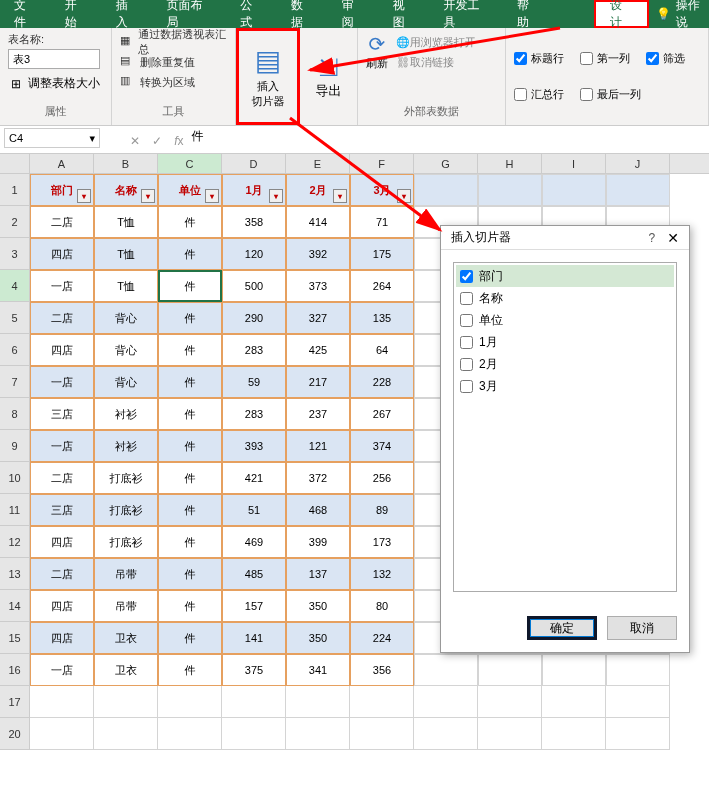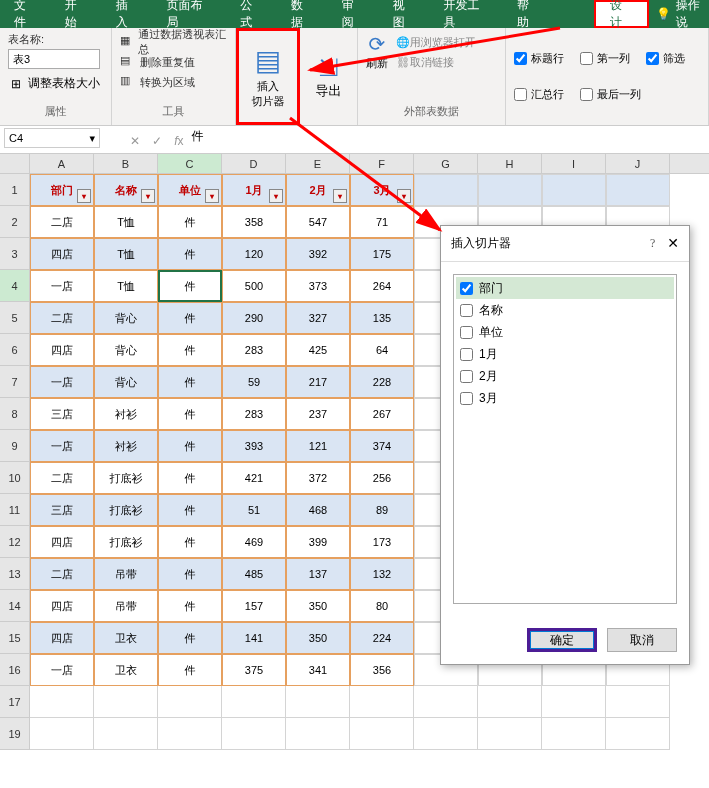--- a/index.html
+++ b/index.html
@@ -66,32 +66,32 @@
     
     .hdr-row .cell { background: #dae5f3; border: 1px solid #e6a05f; border-top: 1px solid #e6a05f; font-weight: bold; color: #c00000; }
     .band .cell { background: #dae5f3; }
     .tbl .cell { border: 1px solid #e6a05f; border-collapse: collapse; }
     .filter-btn { position: absolute; right: 2px; bottom: 2px; width: 14px; height: 14px; border: 1px solid #888; background: #f0f0f0; font-size: 8px; display: flex; align-items: center; justify-content: center; }
     
     .active-cell { border: 2px solid #217346 !important; }
     
     
     .dialog { position: absolute; left: 440px; top: 225px; width: 250px; background: #fff; border: 1px solid #999; box-shadow: 2px 2px 8px rgba(0,0,0,0.3); }
-    .dlg-title { height: 36px; border-bottom: 1px solid #ddd; display: flex; align-items: center; padding: 0 10px; font-size: 12px; font-family: Liberation Serif, serif; }
+    .dlg-title { height: 24px; border-bottom: 1px solid #ddd; display: flex; align-items: center; padding: 0 10px; font-size: 12px; }
     .dlg-title-txt { flex: 1; }
     .dlg-help { margin-right: 12px; color: #555; }
     .dlg-close { font-size: 14px; cursor: pointer; }
     .dlg-body { padding: 12px; }
     .dlg-listbox { border: 1px solid #ababab; height: 330px; padding: 2px; }
     .dlg-item { display: flex; align-items: center; height: 22px; padding: 0 4px; gap: 6px; font-size: 12px; }
     .dlg-item.sel { background: #d4e8d4; }
     .dlg-item input { width: 13px; height: 13px; }
     .dlg-btns { display: flex; justify-content: flex-end; gap: 10px; padding: 12px; }
     .dlg-btn { width: 70px; height: 24px; border: 1px solid #adadad; background: #e1e1e1; font-size: 12px; cursor: pointer; }
-    .dlg-btn.ok { border: 3px solid #4c1d95; outline: 1px solid #0078d4; outline-offset: -4px; }
+    .dlg-btn.ok { border: 3px solid #0f172a; outline: 1px solid #0078d4; outline-offset: -4px; }
     
     
     .arrow { position: absolute; pointer-events: none; }
   </style>
 </head>
 <body>
 
 <div class="ribbon-tabs">
   <div class="ribbon-tab">文件</div>
   <div class="ribbon-tab">开始</div>
@@ -236,41 +236,41 @@
         <div class="row-h">8</div>
         <div class="row-h">9</div>
         <div class="row-h">10</div>
         <div class="row-h">11</div>
         <div class="row-h">12</div>
         <div class="row-h">13</div>
         <div class="row-h">14</div>
         <div class="row-h">15</div>
         <div class="row-h">16</div>
         <div class="row-h">17</div>
-        <div class="row-h">19</div>
+        <div class="row-h">20</div>
       </div>
     <div class="grid" id="grid">
         <div class="grid-row hdr-row tbl">
           <div class="cell">部门<div class="filter-btn">▾</div></div>
           <div class="cell">名称<div class="filter-btn">▾</div></div>
           <div class="cell">单位<div class="filter-btn">▾</div></div>
           <div class="cell">1月<div class="filter-btn">▾</div></div>
           <div class="cell">2月<div class="filter-btn">▾</div></div>
           <div class="cell">3月<div class="filter-btn">▾</div></div>
           <div class="cell" style="border: 1px solid rgb(212, 212, 212);"></div>
           <div class="cell" style="border: 1px solid rgb(212, 212, 212);"></div>
           <div class="cell" style="border: 1px solid rgb(212, 212, 212);"></div>
           <div class="cell" style="border: 1px solid rgb(212, 212, 212);"></div>
         </div>
         <div class="grid-row tbl">
           <div class="cell">二店</div>
           <div class="cell">T恤</div>
           <div class="cell">件</div>
           <div class="cell">358</div>
-          <div class="cell">547</div>
+          <div class="cell">414</div>
           <div class="cell">71</div>
           <div class="cell" style="border: 1px solid rgb(212, 212, 212); background: rgb(255, 255, 255);"></div>
           <div class="cell" style="border: 1px solid rgb(212, 212, 212); background: rgb(255, 255, 255);"></div>
           <div class="cell" style="border: 1px solid rgb(212, 212, 212); background: rgb(255, 255, 255);"></div>
           <div class="cell" style="border: 1px solid rgb(212, 212, 212); background: rgb(255, 255, 255);"></div>
         </div>
         <div class="grid-row tbl band">
           <div class="cell">四店</div>
           <div class="cell">T恤</div>
           <div class="cell">件</div>

